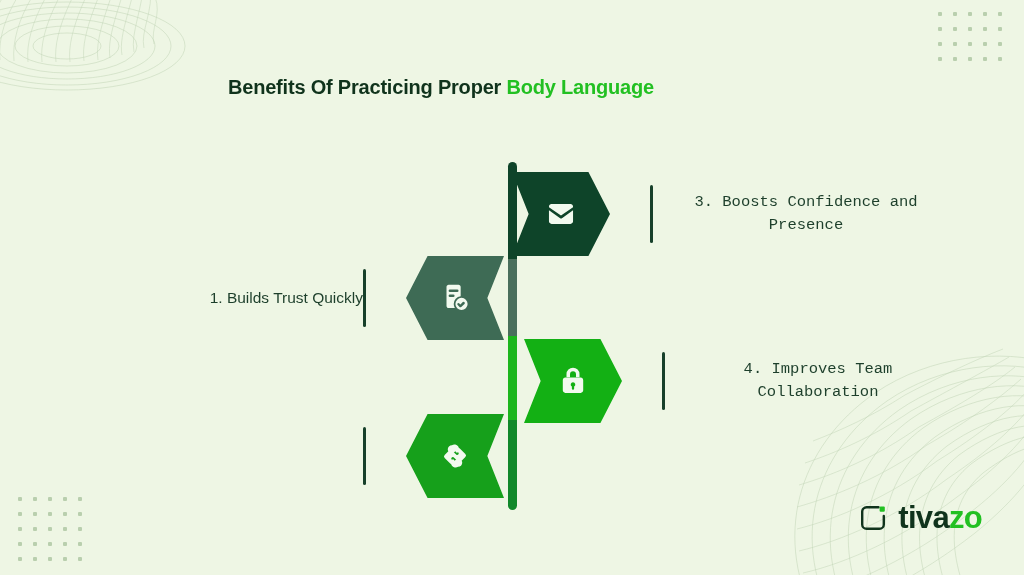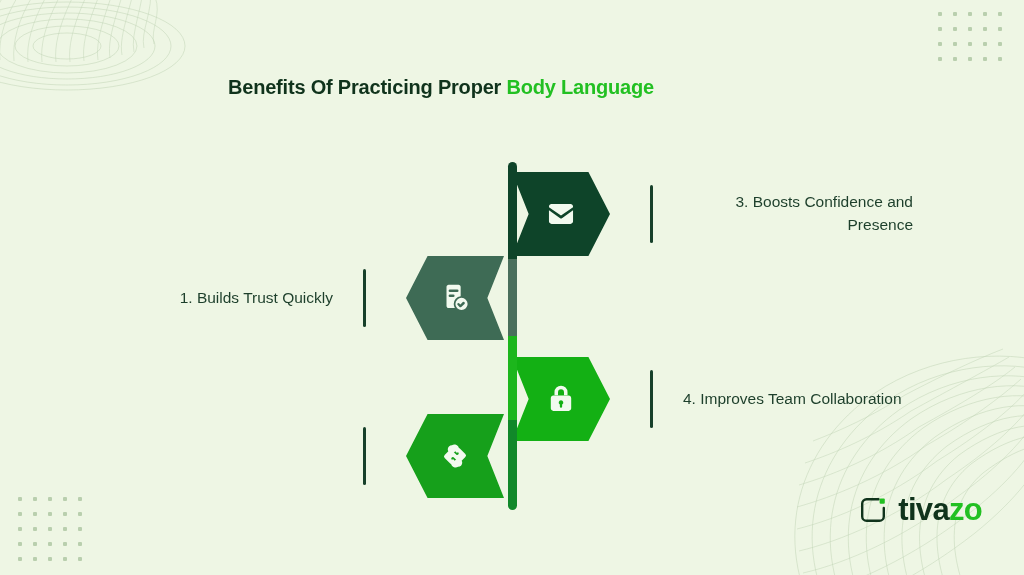--- a/index.html
+++ b/index.html
@@ -60,25 +60,25 @@
   }
   .arrow svg { width:34px; height:34px; fill:#f2faef; position:relative; z-index:2; }
 
   .divider { width:3px; height:58px; background:#17402a; border-radius:2px; flex:none; }
   .row-right .divider { margin-left:40px; }
   .row-left  .divider { margin-right:40px; }
 
   .item-label {
     font-size:15.5px; line-height:1.48; color:#1d3f2b; max-width:230px;
   }
-  .row-right .item-label { margin-left:30px; text-align:right; }
-  .row-left  .item-label { margin-right:30px; text-align:right; }
-
-  
-  #logo { position:absolute; right:42px; bottom:50px; display:flex; align-items:center; gap:11px; }
+  .row-right .item-label { margin-left:38px; text-align:center;font-family:Liberation Mono, monospace; }
+  .row-left  .item-label { text-align:right; }
+
+  
+  #logo { position:absolute; right:42px; bottom:42px; display:flex; align-items:center; gap:11px; }
   #logo-mark { width:28px; height:28px; position:relative; flex:none; }
   #logo-text { font-size:31px; font-weight:bold; color:#10331c; letter-spacing:-.7px; line-height:1; }
   #logo-text .accent { color:#22c022; }
 </style>
 </head>
 <body>
 
 <svg class="deco" id="mesh-topleft" viewBox="0 0 250 230">
   <g fill="none" stroke="#9fbb92" stroke-width=".55">
     <ellipse cx="125" cy="118" rx="118" ry="44"></ellipse>
@@ -206,21 +206,21 @@
   <div class="arrow arrow-left" style="background:#3e6b55;">
     <svg viewBox="0 0 24 24">
       <path d="M6 4.2c0-.8.7-1.5 1.5-1.5h7c.8 0 1.5.7 1.5 1.5v6.5a5.6 5.6 0 0 0-4.9 5.6c0 1 .3 2 .8 2.8H7.5c-.8 0-1.5-.7-1.5-1.5V4.2zM8.4 6a.9.9 0 0 0 0 1.8h5.2a.9.9 0 0 0 0-1.8H8.4zm0 3.5a.9.9 0 0 0 0 1.8h2.4a.9.9 0 0 0 0-1.8H8.4z"></path>
       <path d="M16.6 11.9a4.3 4.3 0 1 1 0 8.6 4.3 4.3 0 0 1 0-8.6zm2.1 3.1a.85.85 0 0 0-1.2-.1l-1.7 1.6-.7-.7a.85.85 0 1 0-1.2 1.2l1.3 1.3c.3.3.8.3 1.2 0l2.3-2.1a.85.85 0 0 0 0-1.2z"></path>
     </svg>
   </div>
   <div class="divider"></div>
   <div class="item-label">1. Builds Trust Quickly</div>
 </div>
 
-<div class="row row-right" style="top:356px;">
+<div class="row row-right" style="top:338px;padding-left:12px;">
   <div class="arrow arrow-right" style="background:#13b014;">
     <svg viewBox="0 0 24 24">
       <path d="M12 2.6A4.6 4.6 0 0 0 7.4 7.2v2.1h2.5V7.2a2.1 2.1 0 1 1 4.2 0v2.1h2.5V7.2A4.6 4.6 0 0 0 12 2.6z"></path>
       <path d="M6.6 9.6h10.8c1 0 1.8.8 1.8 1.8v7.2c0 1-.8 1.8-1.8 1.8H6.6c-1 0-1.8-.8-1.8-1.8v-7.2c0-1 .8-1.8 1.8-1.8zm5.4 3.3a1.6 1.6 0 0 0-.8 3v1.5a.8.8 0 0 0 1.6 0v-1.5a1.6 1.6 0 0 0-.8-3z"></path>
     </svg>
   </div>
   <div class="divider"></div>
   <div class="item-label">4. Improves Team Collaboration</div>
 </div>
 

